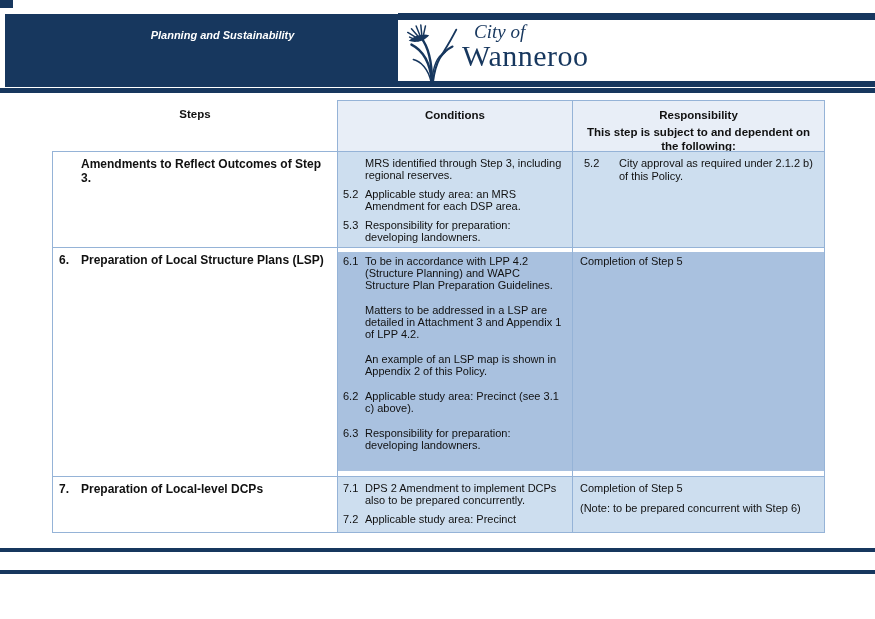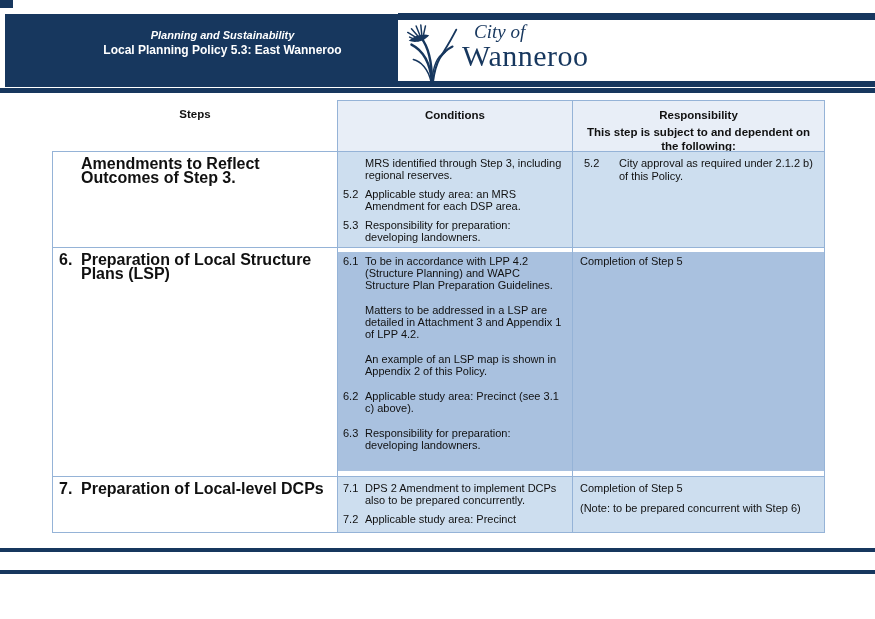--- a/index.html
+++ b/index.html
@@ -43,21 +43,21 @@
   .th-sub { margin-top:3px; padding:0 12px; }
   #tbody .trow { margin-top:-1px; }
   #tbody .trow.r0 { min-height:96px; }
   #tbody .trow.r1 { min-height:230px; }
   #tbody .trow.r2 { min-height:57px; }
   .shade-light .c-cond,  .shade-light .c-pre  { background:var(--lightrow); }
   .shade-medium .c-cond, .shade-medium .c-pre {
     background:var(--medrow);
     box-shadow: inset 0 4px 0 #fff, inset 0 -5px 0 #fff;
   }
-  .step-cell { display:flex; padding-top:5px; font-weight:bold; font-size:16px; line-height:14px; }
+  .step-cell { display:flex; padding-top:5px; font-weight:bold; font-size:12px; line-height:14px; }
   .step-num { box-sizing:border-box; width:28px; padding-left:6px; flex:none; }
   .step-label { flex:1; padding-right:6px; }
   .cond-cell { padding:5px 6px 4px 5px; }
   .shade-medium .cond-cell { padding-top:7px; }
   .para { display:flex; line-height:12px; margin-bottom:7px; }
   .shade-medium .para { margin-bottom:13px; }
   .para:last-child { margin-bottom:0; }
   .cnum { width:22px; flex:none; }
   .ptext { flex:1; }
   .pre-cell { padding:5px 8px 4px 7px; }
@@ -72,21 +72,20 @@
 </style>
 </head>
 <body>
 
 <div class="page" style="--navy: #17375e; --tborder: #95b3d7; --hcell: #e8eef7; --lightrow: #cddeef; --medrow: #a9c1df;">
 
   <div class="corner-square"></div>
 
   <div class="hdr-left">
     <div class="l1">Planning and Sustainability</div>
-    <div class="l2">Local Planning Policy 5.3: East Wanneroo</div>
   </div>
 
   <div class="hdr-right">
     <div class="logo">
       <span>
         <svg width="56" height="62" viewBox="0 0 60 66" fill="none" xmlns="http://www.w3.org/2000/svg">
           <g stroke="#17375e" stroke-linecap="round" fill="none">
             <path d="M30 64 C28 42 20 30 8 24" stroke-width="2.6"></path>
             <path d="M30 64 C30 40 26 26 18 16" stroke-width="2.6"></path>
             <path d="M31 64 C34 42 40 32 52 26" stroke-width="2.2"></path>

